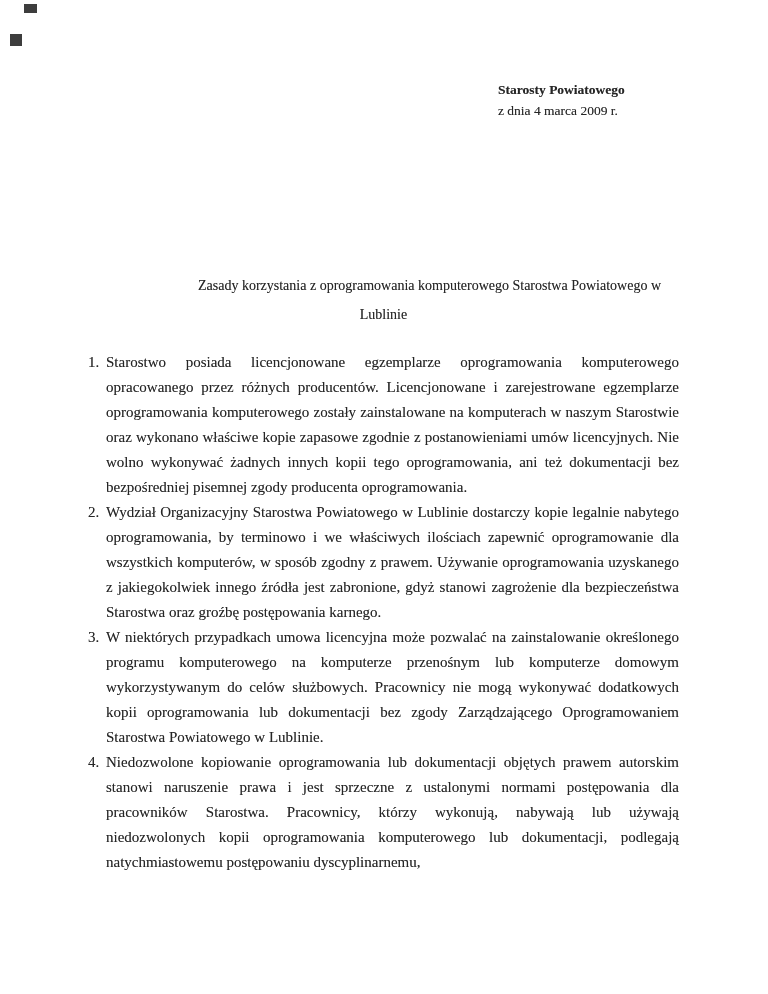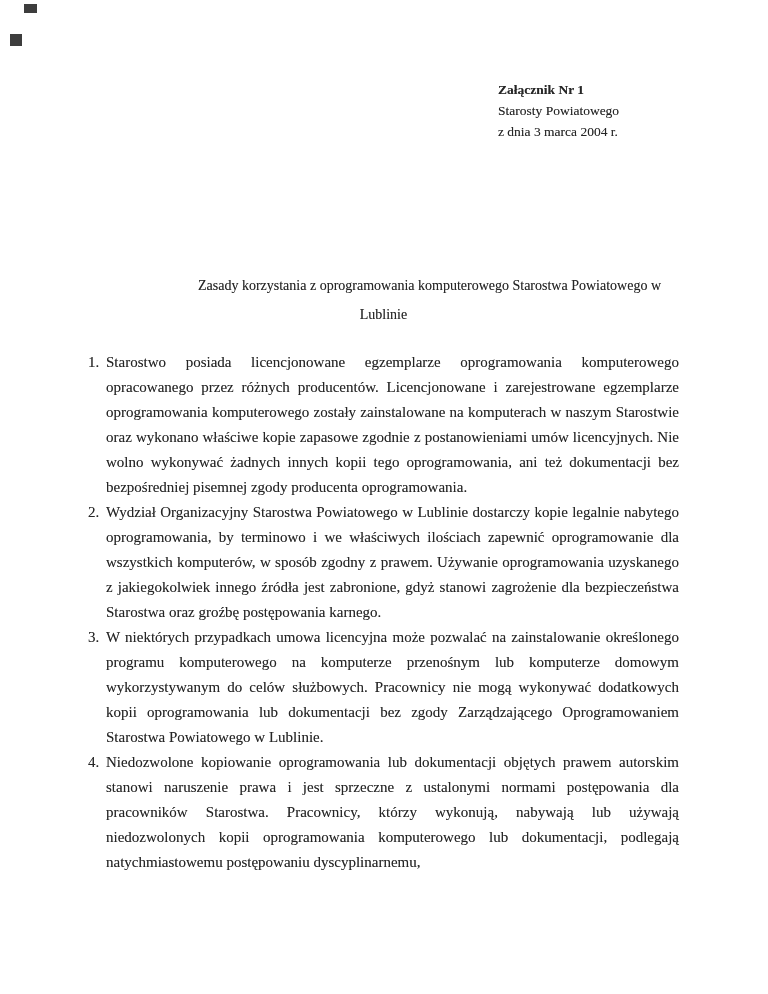--- a/index.html
+++ b/index.html
@@ -74,23 +74,22 @@
 </style>
 </head>
 <body>
 
 <div class="page">
 
   <div class="scan-mark m1"></div>
   <div class="scan-mark m2"></div>
 
   <div class="doc-header">
-    <div class="hline">Załącznik Nr 1</div>
     <div class="hline">Starosty Powiatowego</div>
-    <div class="hline">z dnia 3 marca 2004 r.</div>
+    <div class="hline">z dnia 4 marca 2009 r.</div>
   </div>
 
   <div class="content">
 
     <h1 class="doc-title">Zasady korzystania z oprogramowania komputerowego Starostwa Powiatowego w Lublinie</h1>
 
     <ol class="rules-list">
       <li>
         <span class="num">1.</span>
         <span>Starostwo posiada licencjonowane egzemplarze oprogramowania komputerowego opracowanego przez różnych producentów. Licencjonowane i zarejestrowane egzemplarze oprogramowania komputerowego zostały zainstalowane na komputerach w naszym Starostwie oraz wykonano właściwe kopie zapasowe zgodnie z postanowieniami umów licencyjnych. Nie wolno wykonywać żadnych innych kopii tego oprogramowania, ani też dokumentacji bez bezpośredniej pisemnej zgody producenta oprogramowania.</span>

